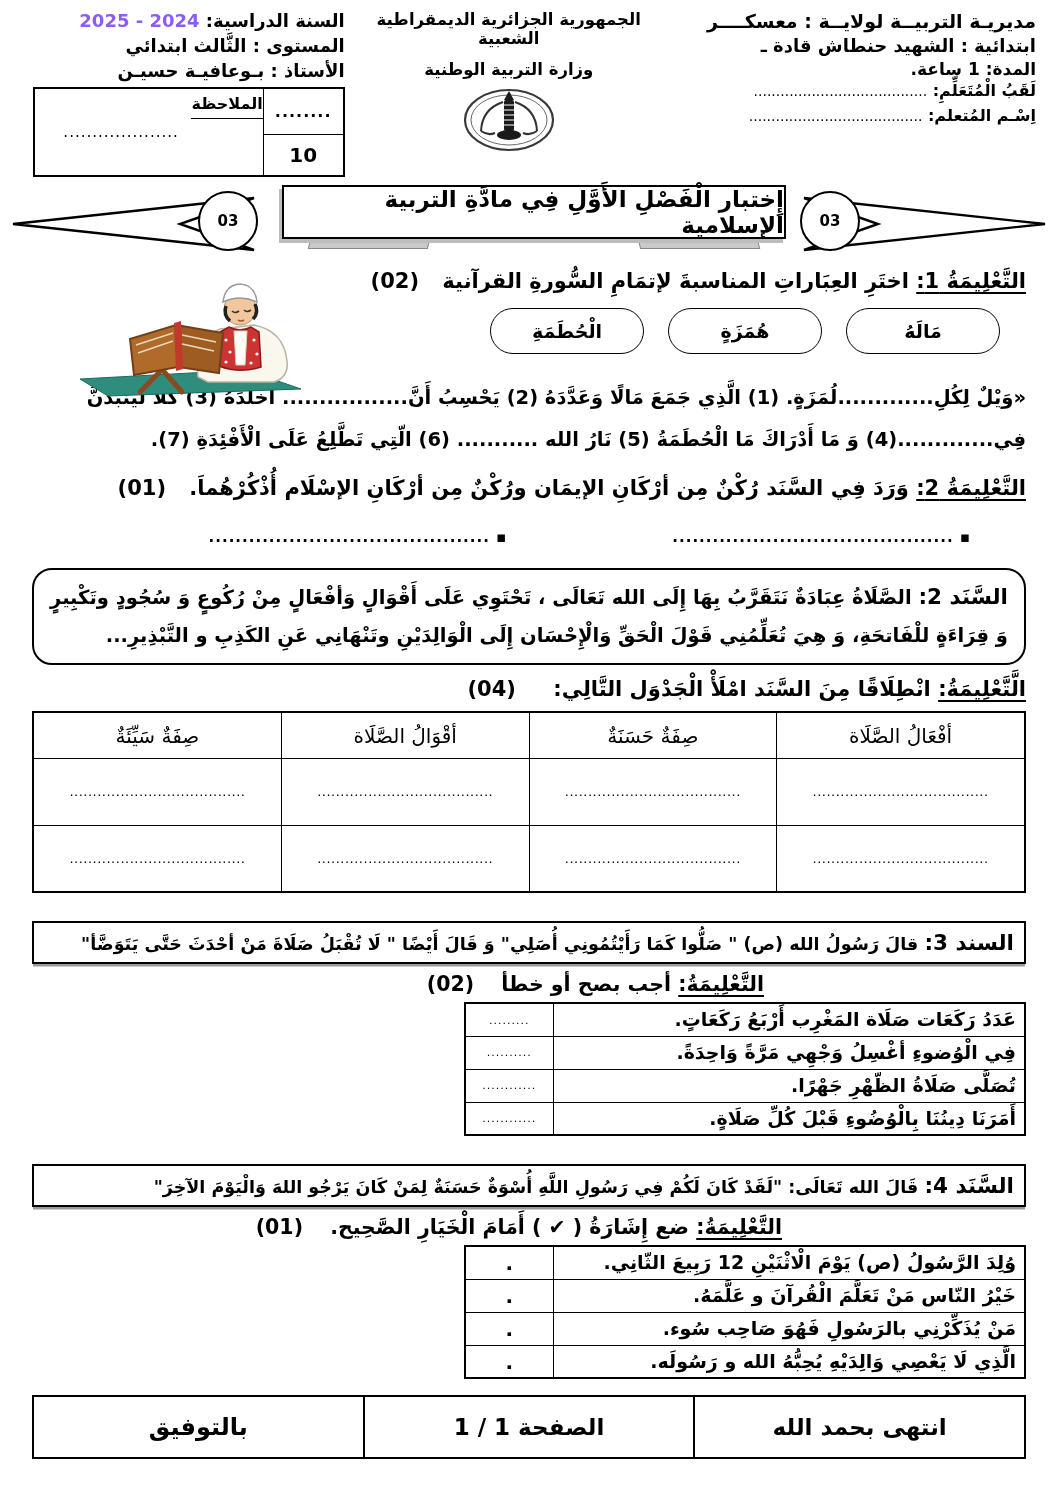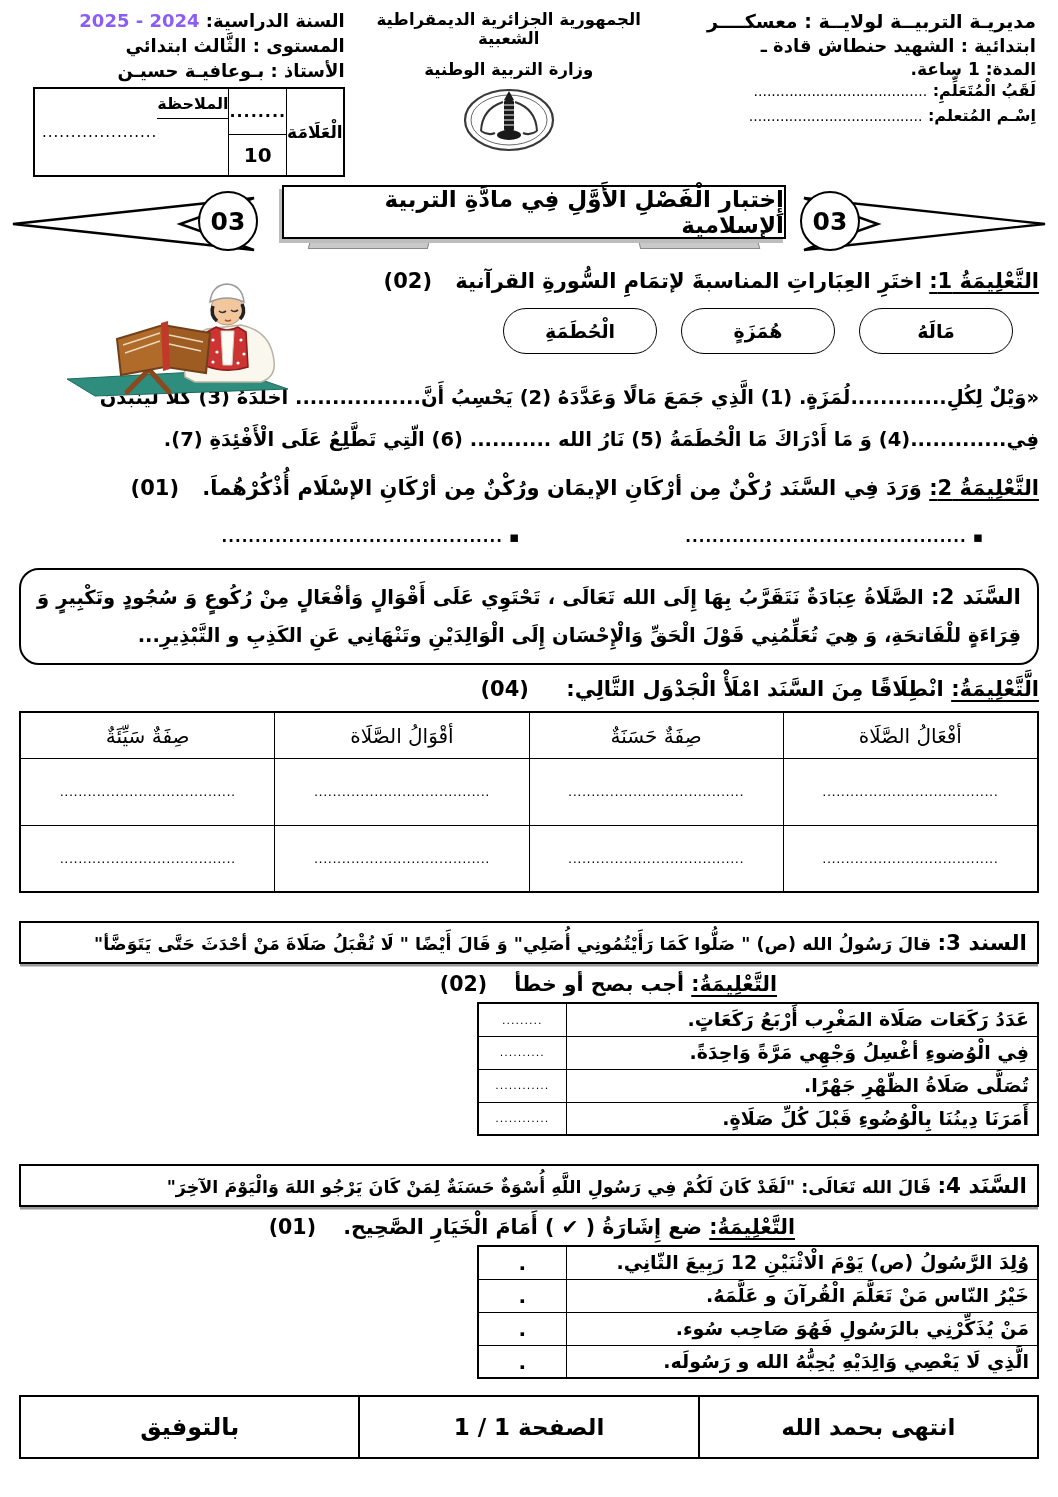--- a/index.html
+++ b/index.html
@@ -42,25 +42,25 @@
   .banner-tab.t-l { left: 310px; transform: skewX(-14deg); }
   .banner-title { position: absolute; right: 272px; left: 282px; top: 2px; height: 54px;
     border: 2.5px solid #000; background: #fff; z-index: 2;
     display: flex; align-items: center; justify-content: center;
     font-weight: bold; font-size: 23px; box-shadow: -3px 4px 0 #bdbdbd; }
   .ribbon { position: absolute; top: 12px; width: 252px; height: 58px; z-index: 1; }
   .ribbon.r-left { left: 10px; }
   .ribbon.r-right { right: 10px; }
   .badge { position: absolute; top: -4px; width: 60px; height: 60px; border: 2.2px solid #000; border-radius: 50%;
     background: #fff; display: flex; align-items: center; justify-content: center;
-    font-weight: bold; font-size: 25px; }
+    font-weight: bold; font-size: 15px; }
   .r-left .badge { right: 4px; }
   .r-right .badge { left: 4px; }
   
-  .content { padding: 0 19px; }
+  .content { padding: 0 32px; }
   .heading { text-align: right; font-weight: bold; font-size: 21px; }
   .u-label { text-decoration: underline; text-underline-offset: 4px; }
   .points { margin-right: 16px; }
   .s1 { position: relative; margin-top: 10px; }
   .pill-row { display: flex; gap: 24px; margin: 15px 26px 0 0; }
   .pill { width: 154px; height: 46px; border: 1.7px solid #000; border-radius: 26px;
     display: flex; align-items: center; justify-content: center; font-weight: bold; font-size: 19px; background: #fff; }
   .illustration { position: absolute; left: 46px; top: 6px; width: 226px; height: 124px; }
   .verse { margin-top: 28px; font-weight: bold; font-size: 19.5px; }
   .verse-line { text-align: right; white-space: nowrap; line-height: 1.65; }
@@ -134,21 +134,20 @@
   </div>
 
   <div class="h-left">
     <div class="meta-line">
       <span>السنة الدراسية:</span>
       <span class="year-red">2024 - 2025</span>
     </div>
     <div class="meta-line">المستوى : الثَّالث ابتدائي</div>
     <div class="meta-line">الأستاذ : بـوعافيـة حسيـن</div>
     <div class="grade-box">
-      <div class="g-col-grade">الْعَلَامَة</div>
       <div class="g-col-mid">
         <div class="g-dots">........</div>
         <div class="g-max">10</div>
       </div>
       <div class="g-col-note">
         <div class="g-note-label">الملاحظة</div>
         <div class="g-note-dots">....................</div>
       </div>
     </div>
   </div>

